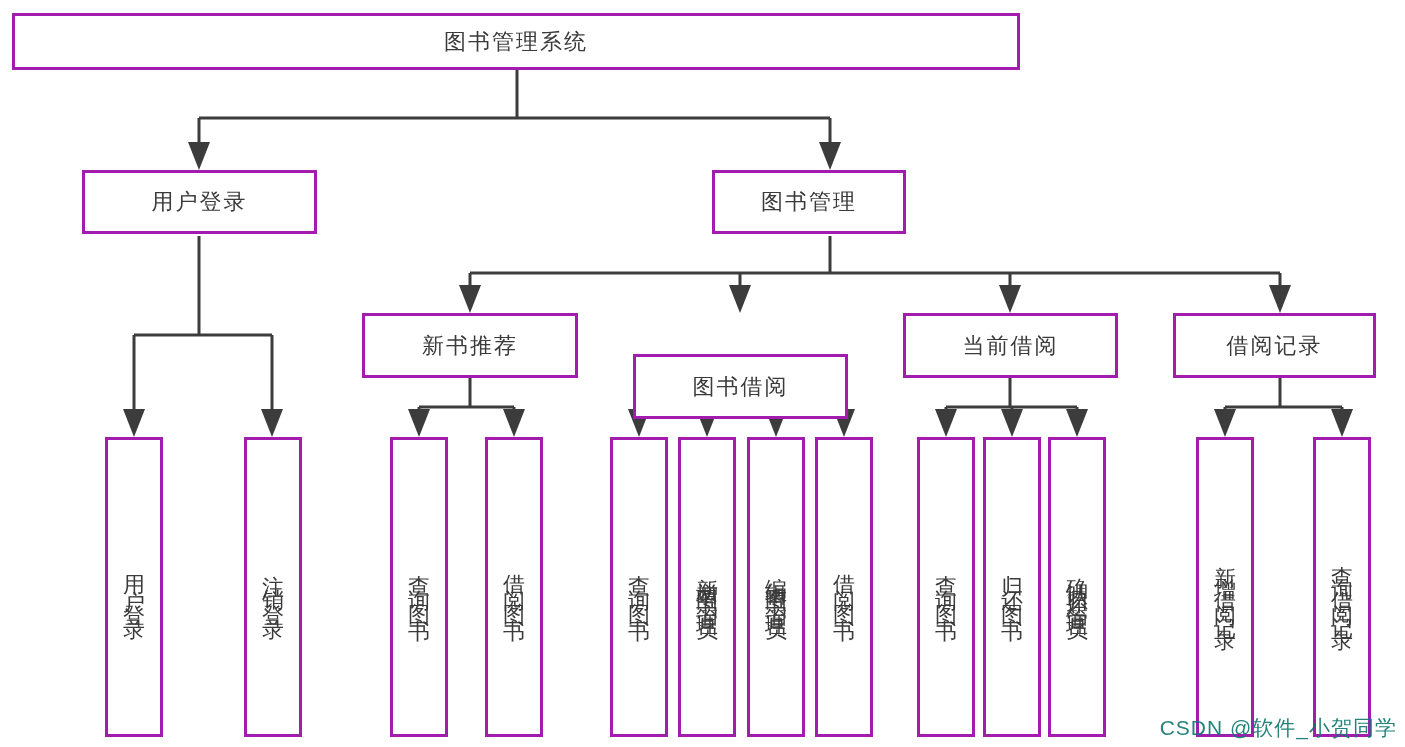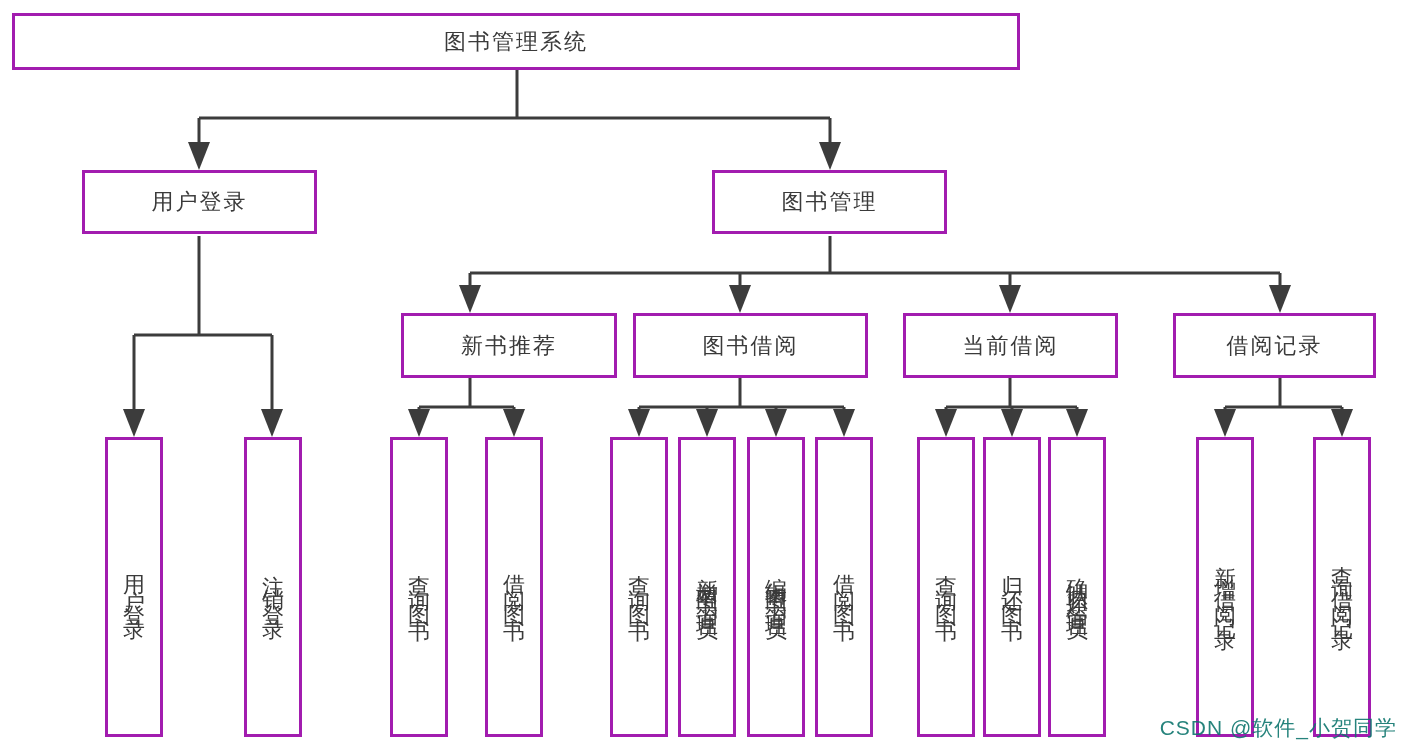--- a/index.html
+++ b/index.html
@@ -33,25 +33,25 @@
     display: flex;
     align-items: center;
     justify-content: center;
     color: #3a3a3a;
   }
 
   .hbox { font-size: 22px; letter-spacing: 2px; }
 
   .root-box  { left: 12px;  top: 13px;  width: 1008px; height: 57px; }
   .l2-login  { left: 82px;  top: 170px; width: 235px;  height: 64px; }
-  .l2-books  { left: 712px; top: 170px; width: 235px;  height: 64px; }
+  .l2-books  { left: 712px; top: 170px; width: 194px;  height: 64px; }
 
   .l3 { top: 313px; height: 65px; }
-  .l3-recommend { left: 362px;  width: 216px; margin-left: 39px; }
-  .l3-borrow    { left: 633px;  width: 235px; }
+  .l3-recommend { left: 362px;  width: 216px; }
+  .l3-borrow    { left: 633px;  width: 215px; margin-top: 41px; }
   .l3-current   { left: 903px;  width: 215px; }
   .l3-records   { left: 1173px; width: 203px; }
 
   .vbox {
     top: 437px;
     width: 58px;
     height: 300px;
   }
   .vbox span {
     writing-mode: vertical-rl;

